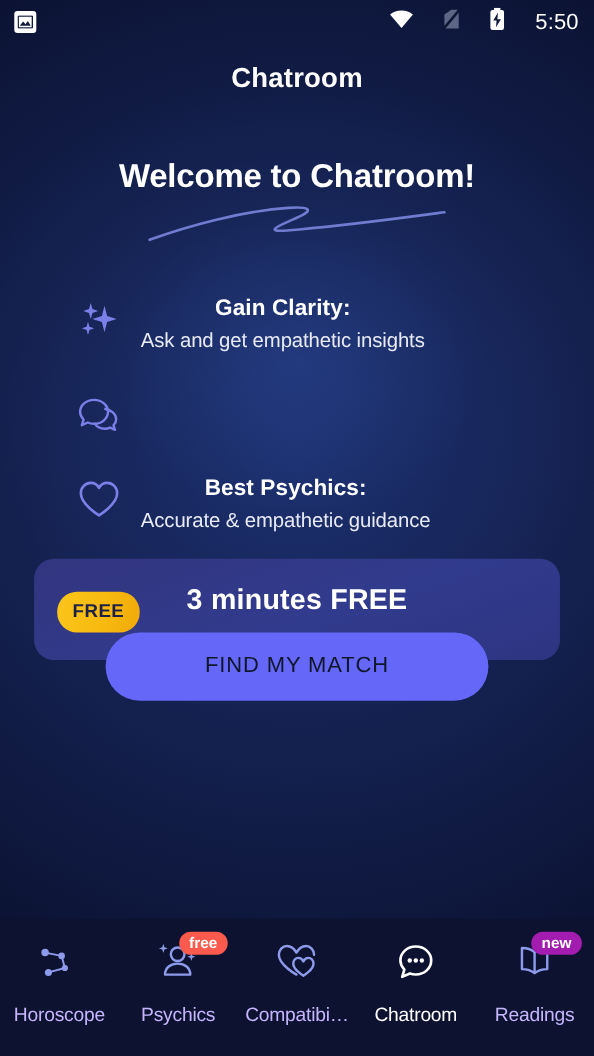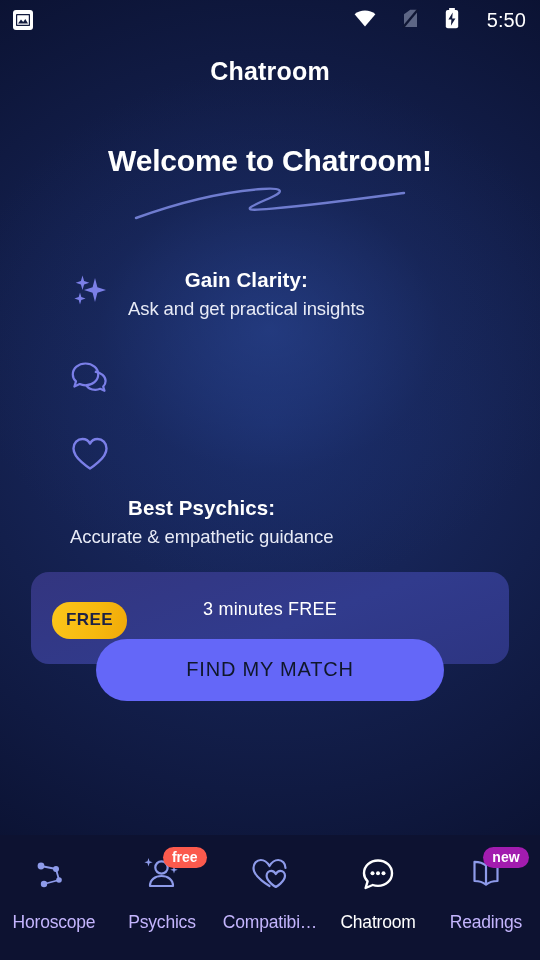--- a/index.html
+++ b/index.html
@@ -106,21 +106,21 @@
     padding-left: 70px;
     padding-right: 26px;
     text-align: center;
   }
   .benefit {
     display: flex;
     align-items: flex-start;
     gap: 18px;
     margin-bottom: 31px;
   }
-  .benefit:last-child { margin-bottom: 0; flex-direction: column; }
+  .benefit:last-child { margin-bottom: 0; }
   .benefit-icon {
     width: 40px;
     min-width: 40px;
     height: 44px;
     display: flex;
     align-items: center;
     justify-content: center;
     margin-top: 2px;
   }
   .benefit-text { padding-top: 1px; }
@@ -151,22 +151,22 @@
     position: relative;
     background: linear-gradient(160deg, #33357f 0%, #313b8d 55%, #2d3582 100%);
     border-radius: 18px;
     height: 92px;
     display: flex;
     align-items: center;
     justify-content: center;
   }
   .promo-title {
     color: #ffffff;
-    font-size: 18px;
-    font-weight: normal;
+    font-size: 26px;
+    font-weight: bold;
     letter-spacing: .2px;
     margin-top: -16px;
   }
   .free-badge {
     position: absolute;
     left: 21px;
     top: 30px;
     background: linear-gradient(100deg, #fbc51b 0%, #f7b90e 60%, #f0a90a 100%);
     color: #1d2246;
     font-size: 17px;
@@ -325,21 +325,21 @@
     <div class="benefit">
       <span class="benefit-icon">
         <svg width="40" height="40" viewBox="0 0 40 40">
           <path d="M25 8 L27.4 17.2 L36 20 L27.4 22.8 L25 32 L22.6 22.8 L14 20 L22.6 17.2 Z" fill="#7b7fe8"></path>
           <path d="M12.5 5.5 L14.1 11 L19.3 12.8 L14.1 14.6 L12.5 20 L10.9 14.6 L5.7 12.8 L10.9 11 Z" fill="#7b7fe8"></path>
           <path d="M10 22.5 L11.3 27 L15.6 28.5 L11.3 30 L10 34.5 L8.7 30 L4.4 28.5 L8.7 27 Z" fill="#7b7fe8"></path>
         </svg>
       </span>
       <span class="benefit-text">
         <span class="benefit-title" style="display:block">Gain Clarity:</span>
-        <span class="benefit-sub" style="display:block">Ask and get practical insights</span>
+        <span class="benefit-sub" style="display:block">Ask and get empathetic insights</span>
       </span>
     </div>
 
     <div class="benefit">
       <span class="benefit-icon">
         <svg width="40" height="40" viewBox="0 0 40 40">
           <path d="M15.5 6.5 C22.6 6.5 28.2 11.4 28.2 17.4 C28.2 23.4 22.6 28.3 15.5 28.3 C13.4 28.3 11.4 27.9 9.7 27.1 L4.4 29.5 L6 24.4 C4 22.5 2.8 20.1 2.8 17.4 C2.8 11.4 8.4 6.5 15.5 6.5 Z" fill="none" stroke="#7b7fe8" stroke-width="2.2" stroke-linejoin="round"></path>
           <path d="M24.8 14.6 C31.1 15.4 35.6 19.4 35.6 24.1 C35.6 26.2 34.7 28.1 33.2 29.6 L34.5 33.8 L30.2 31.8 C28.8 32.4 27.2 32.8 25.5 32.8 C21.1 32.8 17.4 30.6 15.9 27.5" fill="none" stroke="#7b7fe8" stroke-width="2.2" stroke-linejoin="round"></path>
         </svg>
       </span>

